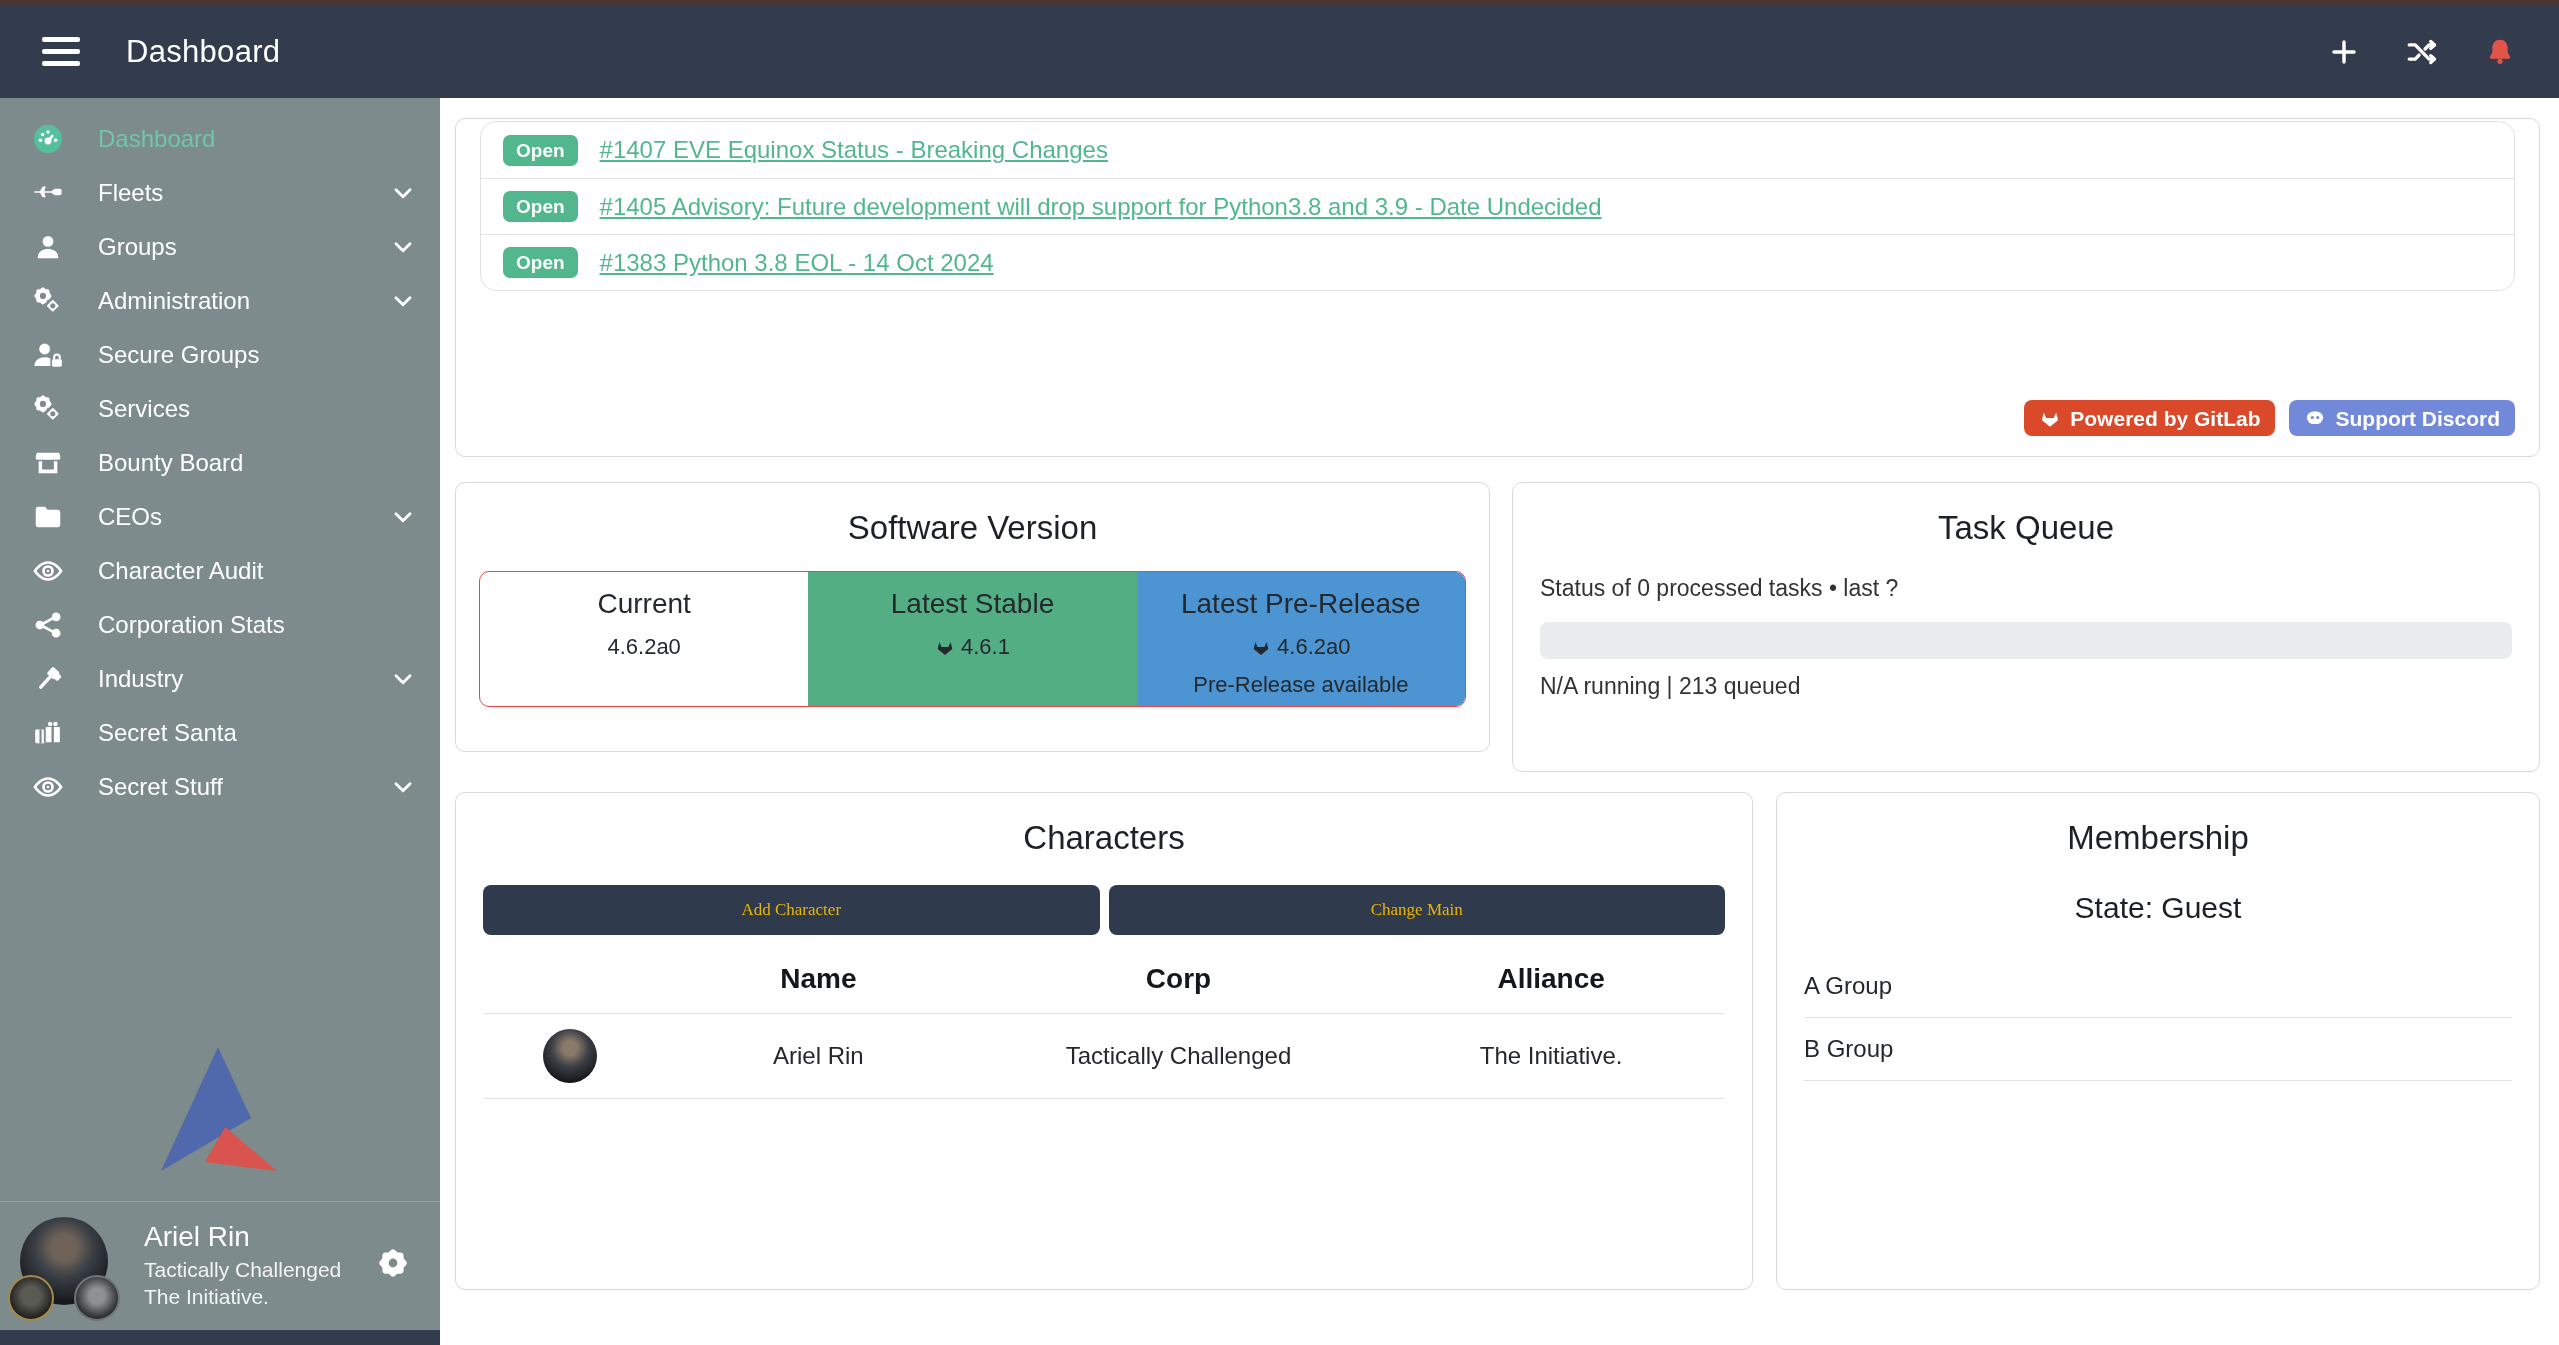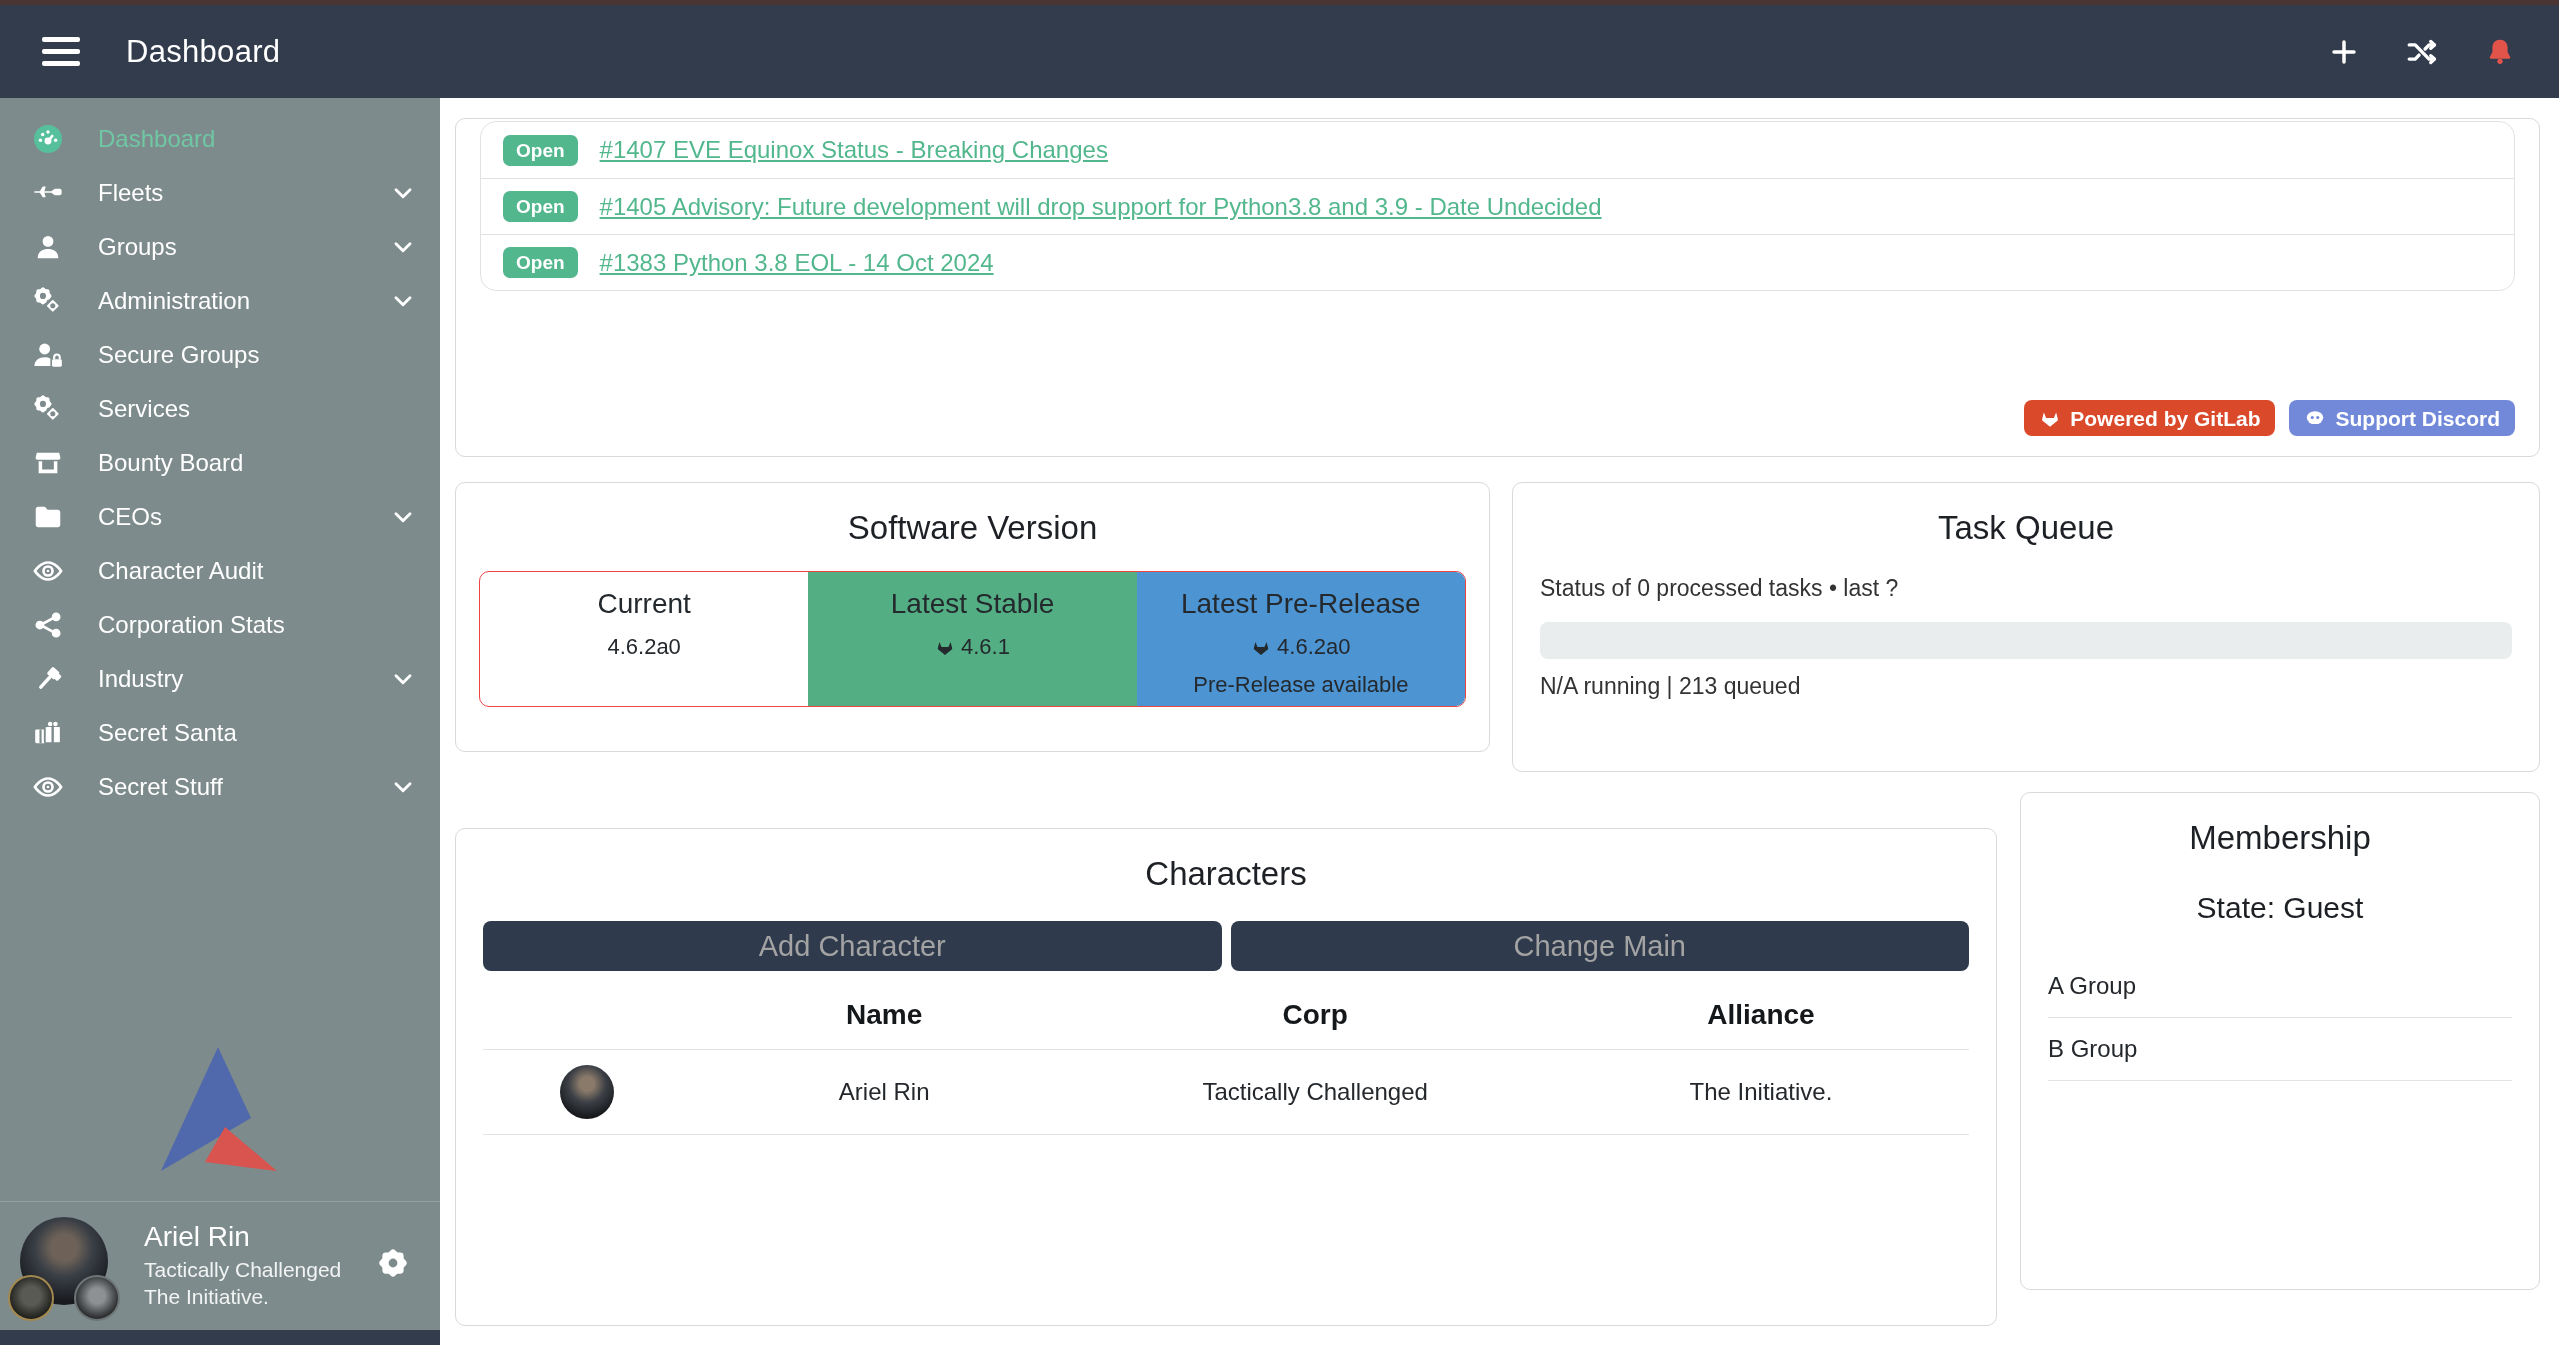--- a/index.html
+++ b/index.html
@@ -86,26 +86,26 @@
   .sv-col.stable { background:#53ae83; }
   .sv-col.pre { background:#4d94d2; }
 
   .tq-card { flex:1; height:290px; }
   .tq-body { padding:6px 27px 0; font-size:23px; color:#333; }
   .progress { height:37px; background:#e9edee; border-radius:8px; margin:20px 0 14px; overflow:hidden; }
   .progress-fill { height:100%; background:#53b78d; width:0%; }
 
   
   .row3 { display:flex; gap:23px; margin-top:20px; align-items:stretch; }
-  .chars-card { width:1542px; height:498px; flex-shrink:0;margin-top:36px; }
+  .chars-card { width:1298px; height:498px; flex-shrink:0; }
   .btn-row { display:flex; gap:9px; margin:6px 27px 14px; }
   .dark-btn {
-    flex:1; height:50px; background:#2f3b4c; color:#a3a3a3; font-size:29px;
+    flex:1; height:50px; background:#2f3b4c; color:#eab308; font-size:17px;
     border:none; border-radius:8px; display:flex; align-items:center; justify-content:center;
-    cursor:pointer; font-family:Liberation Sans, sans-serif;
+    cursor:pointer; font-family:Liberation Serif, serif;
   }
   .chars-table { width:calc(100% - 54px); margin:0 27px; border-collapse:collapse; }
   .chars-table th { font-size:28px; font-weight:700; color:#15181b; padding:14px 0 18px; text-align:center; }
   .chars-table tbody tr { border-top:1px solid #e3e3e3; border-bottom:1px solid #e3e3e3; }
   .chars-table td { font-size:24px; text-align:center; padding:15px 0; color:#24282c; }
   .col-avatar { width:14%; }
   .col-name { width:26%; } .col-corp { width:32%; } .col-alliance { width:28%; }
   .char-avatar {
     width:54px; height:54px; border-radius:50%; margin:0 auto;
     background: radial-gradient(circle at 50% 35%, #8a7a6a 0 16%, #3c4046 42%, #141619 78%);

